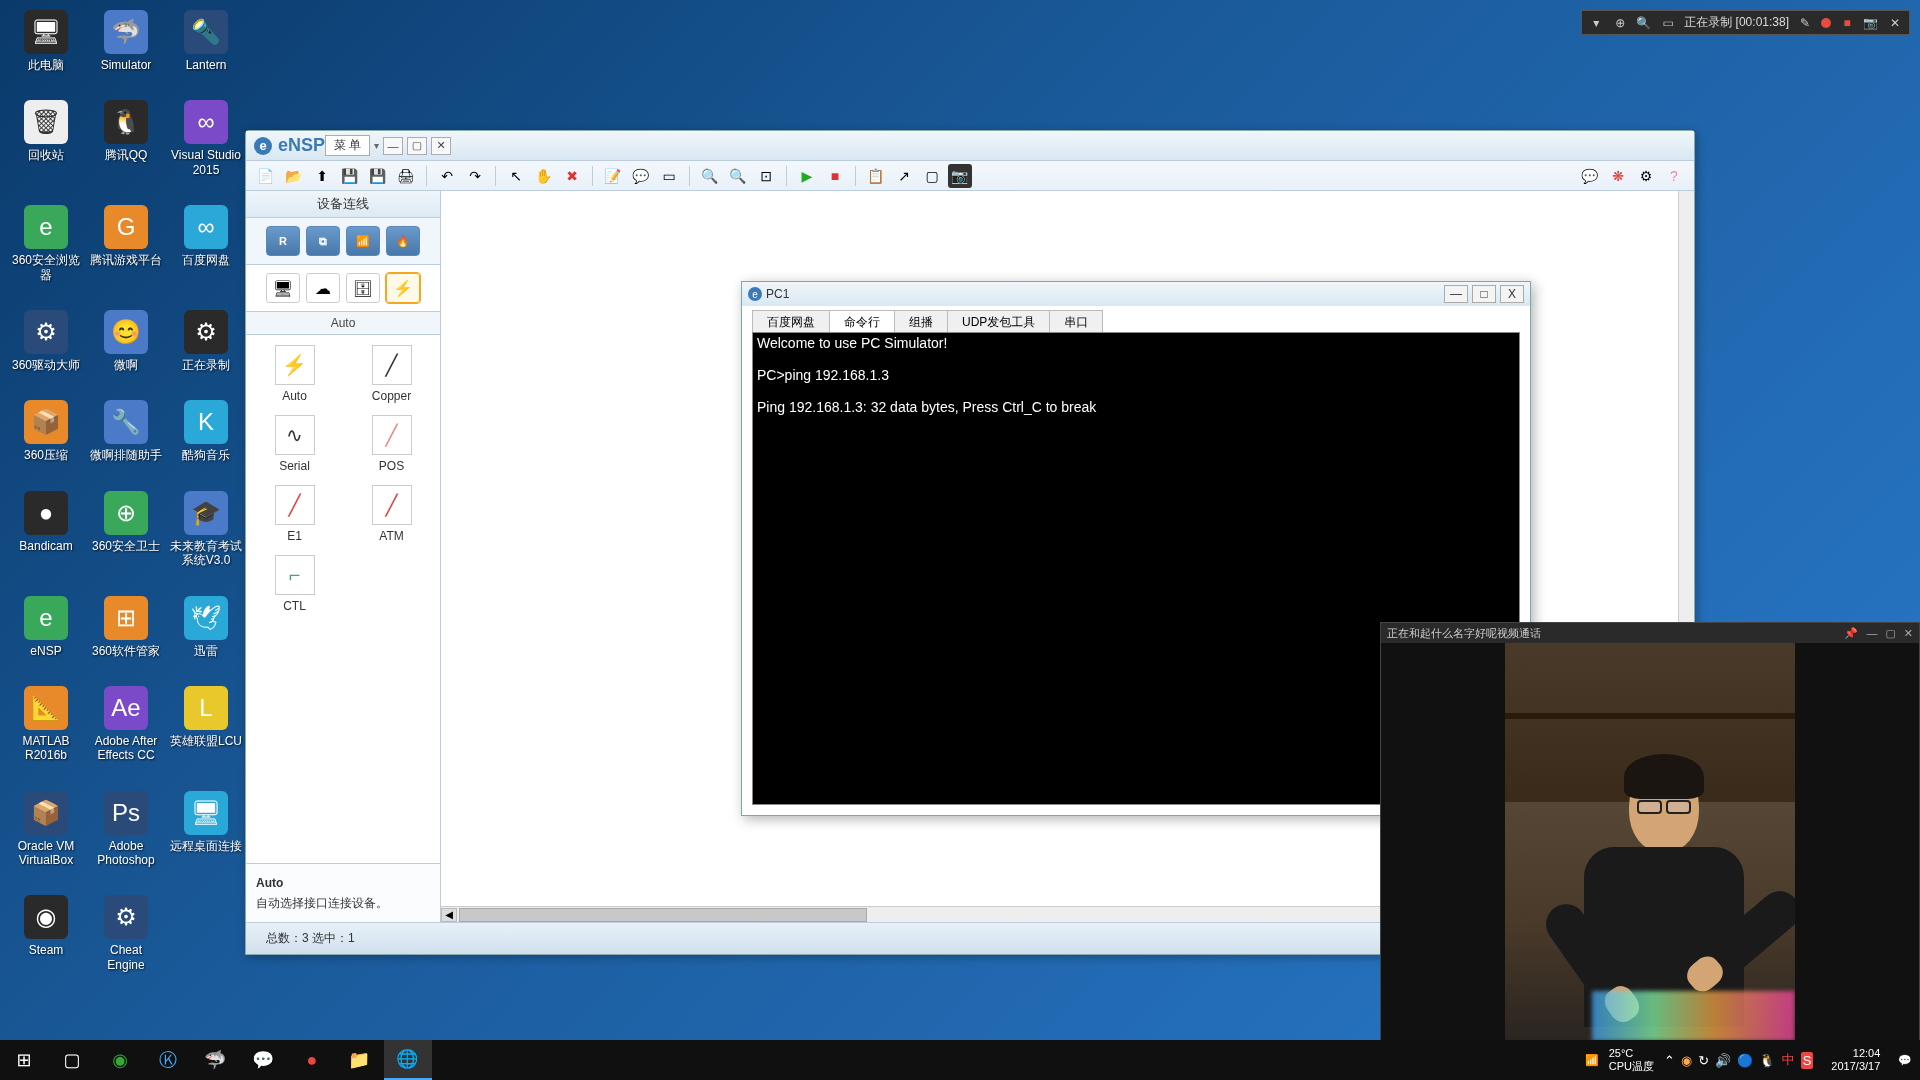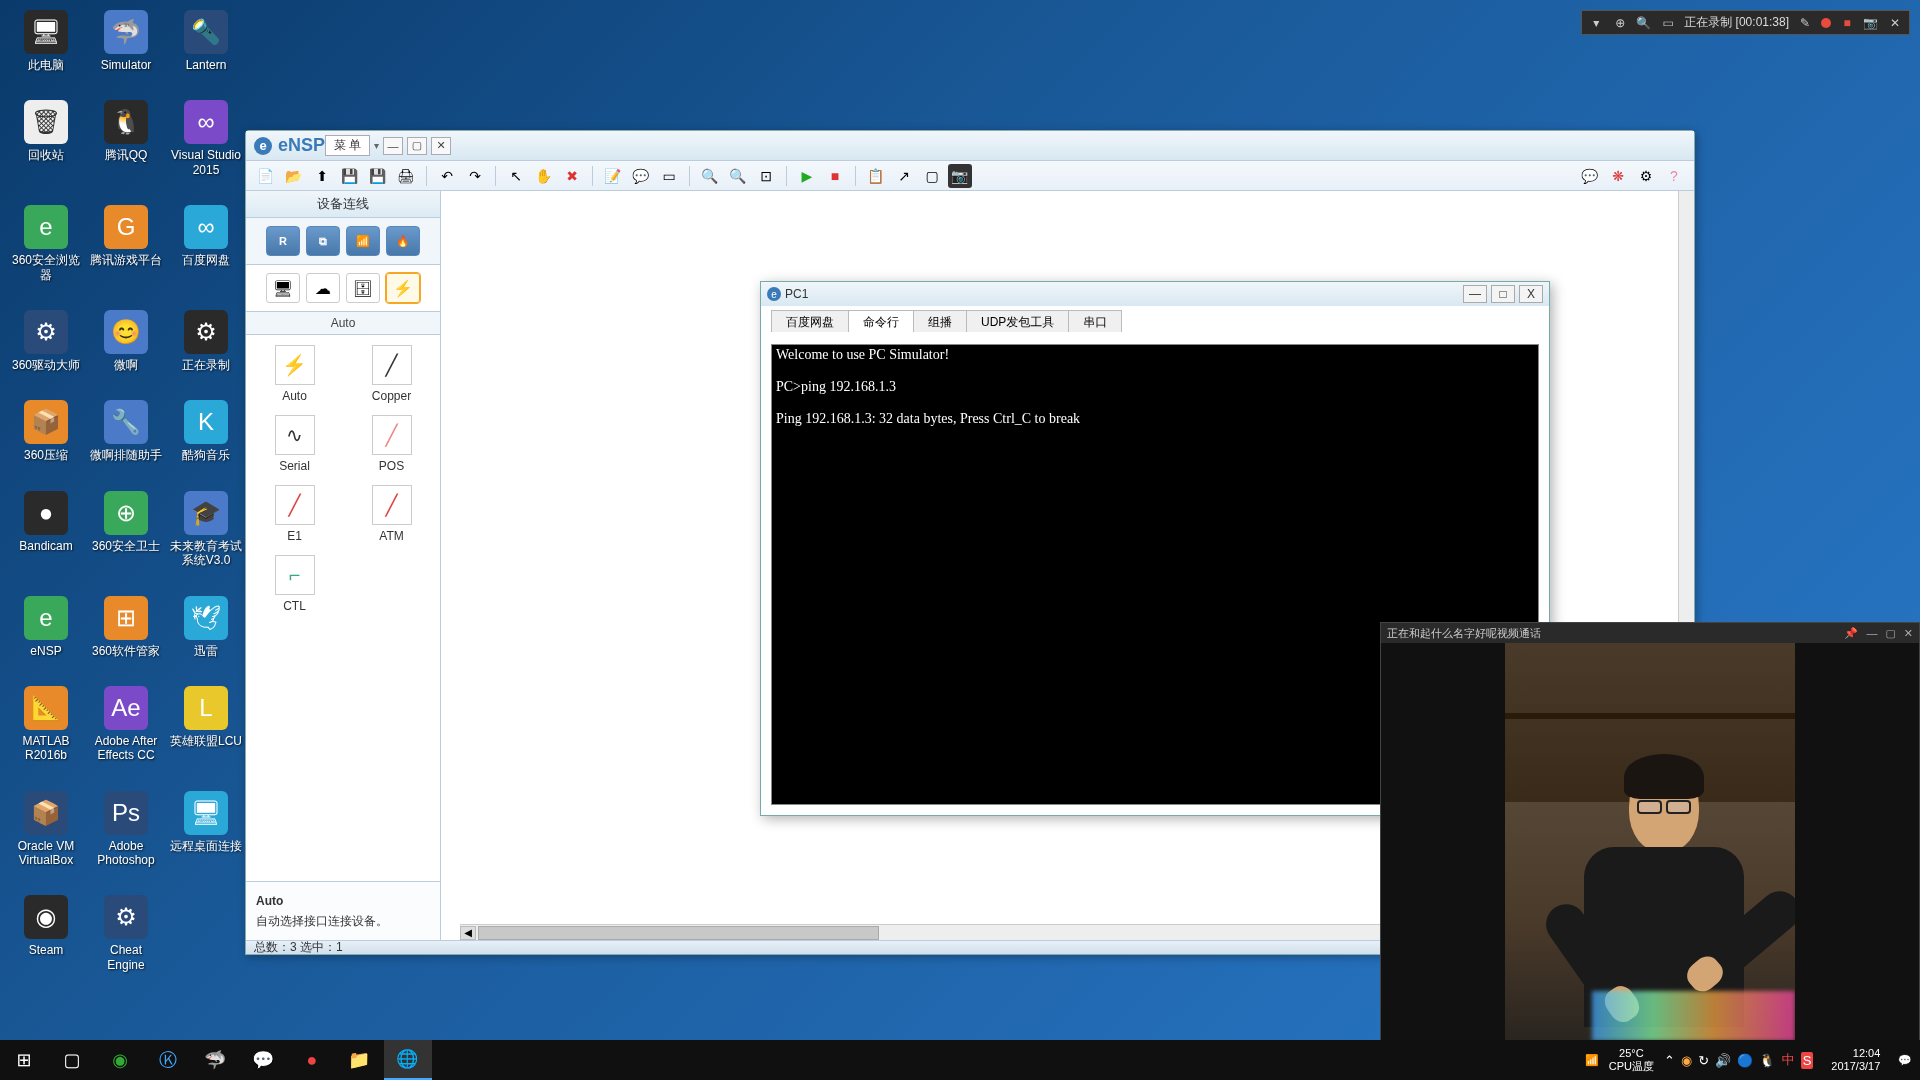--- a/index.html
+++ b/index.html
@@ -24,21 +24,21 @@
 .ensp-title { flex: 1; text-align: center; font-size: 13px; color: #333; }
 .ensp-winbtns { display: flex; gap: 4px; align-items: center; }
 .ensp-menubtn { border: 1px solid #aab; background: #fff; font-size: 12px; padding: 1px 8px; color: #333; cursor: pointer; font-family: Liberation Serif, serif; }
 .ensp-winbtn { width: 20px; height: 18px; border: 1px solid #aab; background: #f8f8f8; font-size: 11px; display: flex; align-items: center; justify-content: center; cursor: pointer; color: #444; }
 
 .ensp-toolbar { height: 30px; background: linear-gradient(#f4f8fc, #e8f0f8); border-bottom: 1px solid #bcd; display: flex; align-items: center; padding: 0 8px; gap: 4px; }
 .tb-btn { width: 24px; height: 24px; border: 1px solid transparent; display: flex; align-items: center; justify-content: center; cursor: pointer; border-radius: 3px; font-size: 14px; }
 .tb-sep { width: 1px; height: 20px; background: #bcd; margin: 0 4px; }
 .tb-spacer { flex: 1; }
 
-.ensp-body { flex: 1; display: flex; overflow: hidden; gap: 19px; }
+.ensp-body { flex: 1; display: flex; overflow: hidden; }
 .ensp-sidebar { width: 195px; background: #fff; border-right: 1px solid #bcd; display: flex; flex-direction: column; }
 .sidebar-header { background: linear-gradient(#f0f6fa, #dceaf4); text-align: center; padding: 4px 0; font-size: 13px; color: #333; border-bottom: 1px solid #bcd; }
 .sidebar-devrow { display: flex; justify-content: center; gap: 6px; padding: 8px; background: #f0f6fa; border-bottom: 1px solid #bcd; }
 .devicon { width: 34px; height: 30px; background: linear-gradient(#6a9acc, #4878aa); border-radius: 4px; border: 1px solid #5888bb; cursor: pointer; display: flex; align-items: center; justify-content: center; color: #fff; font-size: 11px; font-weight: bold; }
 .sidebar-lightrow { display: flex; justify-content: center; gap: 6px; padding: 8px; border-bottom: 1px solid #bcd; }
 .lighticon { width: 34px; height: 30px; background: #fff; border: 1px solid #ccc; border-radius: 3px; cursor: pointer; display: flex; align-items: center; justify-content: center; font-size: 16px; }
 .lighticon.selected { border-color: #f5a623; outline: 1px solid #f5a623; background: #fffae8; }
 .sidebar-sublabel { background: #f0f6fa; text-align: center; padding: 4px; font-size: 12px; color: #444; border-bottom: 1px solid #bcd; }
 .sidebar-grid { padding: 10px; display: grid; grid-template-columns: 1fr 1fr; gap: 12px 20px; }
 .cable-item { display: flex; flex-direction: column; align-items: center; cursor: pointer; }
@@ -46,33 +46,33 @@
 .cable-label { font-size: 12px; color: #333; margin-top: 4px; }
 .sidebar-desc { padding: 10px; font-size: 12px; color: #333; border-top: 1px solid #bcd; background: #fafcfe; line-height: 1.5; }
 .sidebar-desc .desc-title { font-weight: bold; margin-bottom: 2px; }
 
 .ensp-canvas { flex: 1; background: #fff; position: relative; overflow: hidden; }
 .canvas-scroll { position: absolute; right: 0; top: 0; width: 16px; height: 100%; background: #eee; border-left: 1px solid #ccc; }
 .canvas-hscroll { position: absolute; left: 0; bottom: 0; right: 0; height: 16px; background: #eee; border-top: 1px solid #ccc; display: flex; align-items: center; }
 .hscroll-arrow { width: 16px; height: 14px; background: #ddd; border: 1px solid #bbb; font-size: 10px; display: flex; align-items: center; justify-content: center; }
 .hscroll-thumb { flex: 0.5; height: 14px; background: #c8c8c8; margin-left: 2px; border: 1px solid #aaa; }
 
-.ensp-status { height: 14px; background: linear-gradient(#e8f0f8, #d0e0ec); border-top: 1px solid #bcd; font-size: 12px; color: #333; padding: 2px 8px; display: flex; align-items: center; }
+.ensp-status { height: 32px; background: linear-gradient(#e8f0f8, #d0e0ec); border-top: 1px solid #bcd; font-size: 12px; color: #333; padding: 2px 20px; display: flex; align-items: center; }
 
 
 .pc1-window { position: absolute; left: 300px; top: 90px; width: 790px; height: 535px; background: #fff; border: 1px solid #7aa; box-shadow: 3px 3px 12px rgba(0,0,0,0.3); display: flex; flex-direction: column; }
 .pc1-titlebar { height: 24px; background: linear-gradient(#f0f6fa, #d8e8f2); display: flex; align-items: center; padding: 0 6px; font-size: 12px; color: #333; }
 .pc1-title { flex: 1; display: flex; align-items: center; gap: 4px; }
 .pc1-title .e { background: #3a7ab8; color: #fff; width: 14px; height: 14px; border-radius: 50%; display: inline-flex; align-items: center; justify-content: center; font-size: 10px; }
 .pc1-winbtns { display: flex; gap: 4px; }
 .pc1-winbtn { width: 24px; height: 18px; border: 1px solid #aaa; background: #f4f4f4; font-size: 12px; display: flex; align-items: center; justify-content: center; cursor: pointer; font-family: sans-serif; }
 .pc1-tabs { height: 26px; display: flex; background: #fff; padding-top: 4px; padding-left: 10px; gap: 0; }
 .pc1-tab { padding: 3px 14px; font-size: 12px; border: 1px solid #bbb; border-bottom: none; background: #f0f0f0; cursor: pointer; margin-right: -1px; }
 .pc1-tab.active { background: #fff; position: relative; z-index: 2; }
-.pc1-terminal { flex: 1; margin: 12px 10px 10px 10px; background: #000; color: #fff; font-family: Liberation Serif, serif; font-size: 14px; padding: 2px 4px; border: 1px solid #888; white-space: pre; overflow: hidden; }
+.pc1-terminal { flex: 1; margin: 0 10px 10px 10px; background: #000; color: #fff; font-family: Liberation Sans, sans-serif; font-size: 14px; padding: 2px 4px; border: 1px solid #888; white-space: pre; overflow: hidden; }
 
 
 .video-window { position: absolute; right: 0; top: 622px; width: 540px; height: 420px; background: #2a2a2a; border: 1px solid #444; }
 .video-titlebar { height: 20px; background: #2a2a2a; display: flex; align-items: center; padding: 0 6px; font-size: 11px; color: #ccc; }
 .video-title { flex: 1; }
 .video-btns { display: flex; gap: 8px; color: #aaa; font-size: 11px; }
 .video-btns span { cursor: pointer; }
 .video-content { position: relative; width: 100%; height: calc(100% - 20px); background: #111; display: flex; align-items: center; justify-content: center; }
 .video-feed { width: 290px; height: 100%; background: linear-gradient(180deg, #3a3530 0%, #5a4a3a 30%, #4a3a2a 70%, #2a2520 100%); position: relative; overflow: hidden; }
 .person-silhouette { position: absolute; left: 50%; top: 30%; transform: translateX(-40%); width: 140px; height: 260px; }
@@ -88,21 +88,21 @@
 .keyboard-glow { position: absolute; bottom: 0; left: 30%; right: 0; height: 50px; background: linear-gradient(90deg, #4af 0%, #8fa 30%, #fa4 60%, #f4a 100%); opacity: 0.7; filter: blur(2px); }
 .room-bg { position: absolute; top: 0; left: 0; right: 0; height: 40%; background: linear-gradient(#4a3a2a, #3a2a1a); }
 .shelf { position: absolute; top: 70px; left: 0; right: 0; height: 6px; background: #2a1a0a; }
 
 
 .taskbar { position: absolute; bottom: 0; left: 0; right: 0; height: 40px; background: #101010; display: flex; align-items: center; }
 .task-icon { width: 48px; height: 40px; display: flex; align-items: center; justify-content: center; cursor: pointer; color: #fff; font-size: 18px; }
 .task-icon.active { background: rgba(255,255,255,0.15); border-bottom: 2px solid #4af; }
 .task-spacer { flex: 1; }
 .systray { display: flex; align-items: center; padding: 0 8px; color: #fff; font-size: 11px; gap: 10px; }
-.temp-info { text-align: center; line-height: 1.2; }
+.temp-info { text-align: left; line-height: 1.2; }
 .tray-icons { display: flex; gap: 6px; align-items: center; font-size: 13px; }
 .clock { text-align: right; line-height: 1.2; padding: 0 8px; }
 
 
 .ic-blue { background: #4a7ac8; } .ic-purple { background: #7a4ac8; } .ic-green { background: #3aa85a; }
 .ic-orange { background: #e88a2a; } .ic-cyan { background: #2aa8d8; }
 .ic-dark { background: #2a2a2a; } .ic-yellow { background: #e8c82a; } .ic-white { background: #eee; color: #333 !important; }
 .ic-navy { background: #2a4a7a; }
 </style>
 </head>

